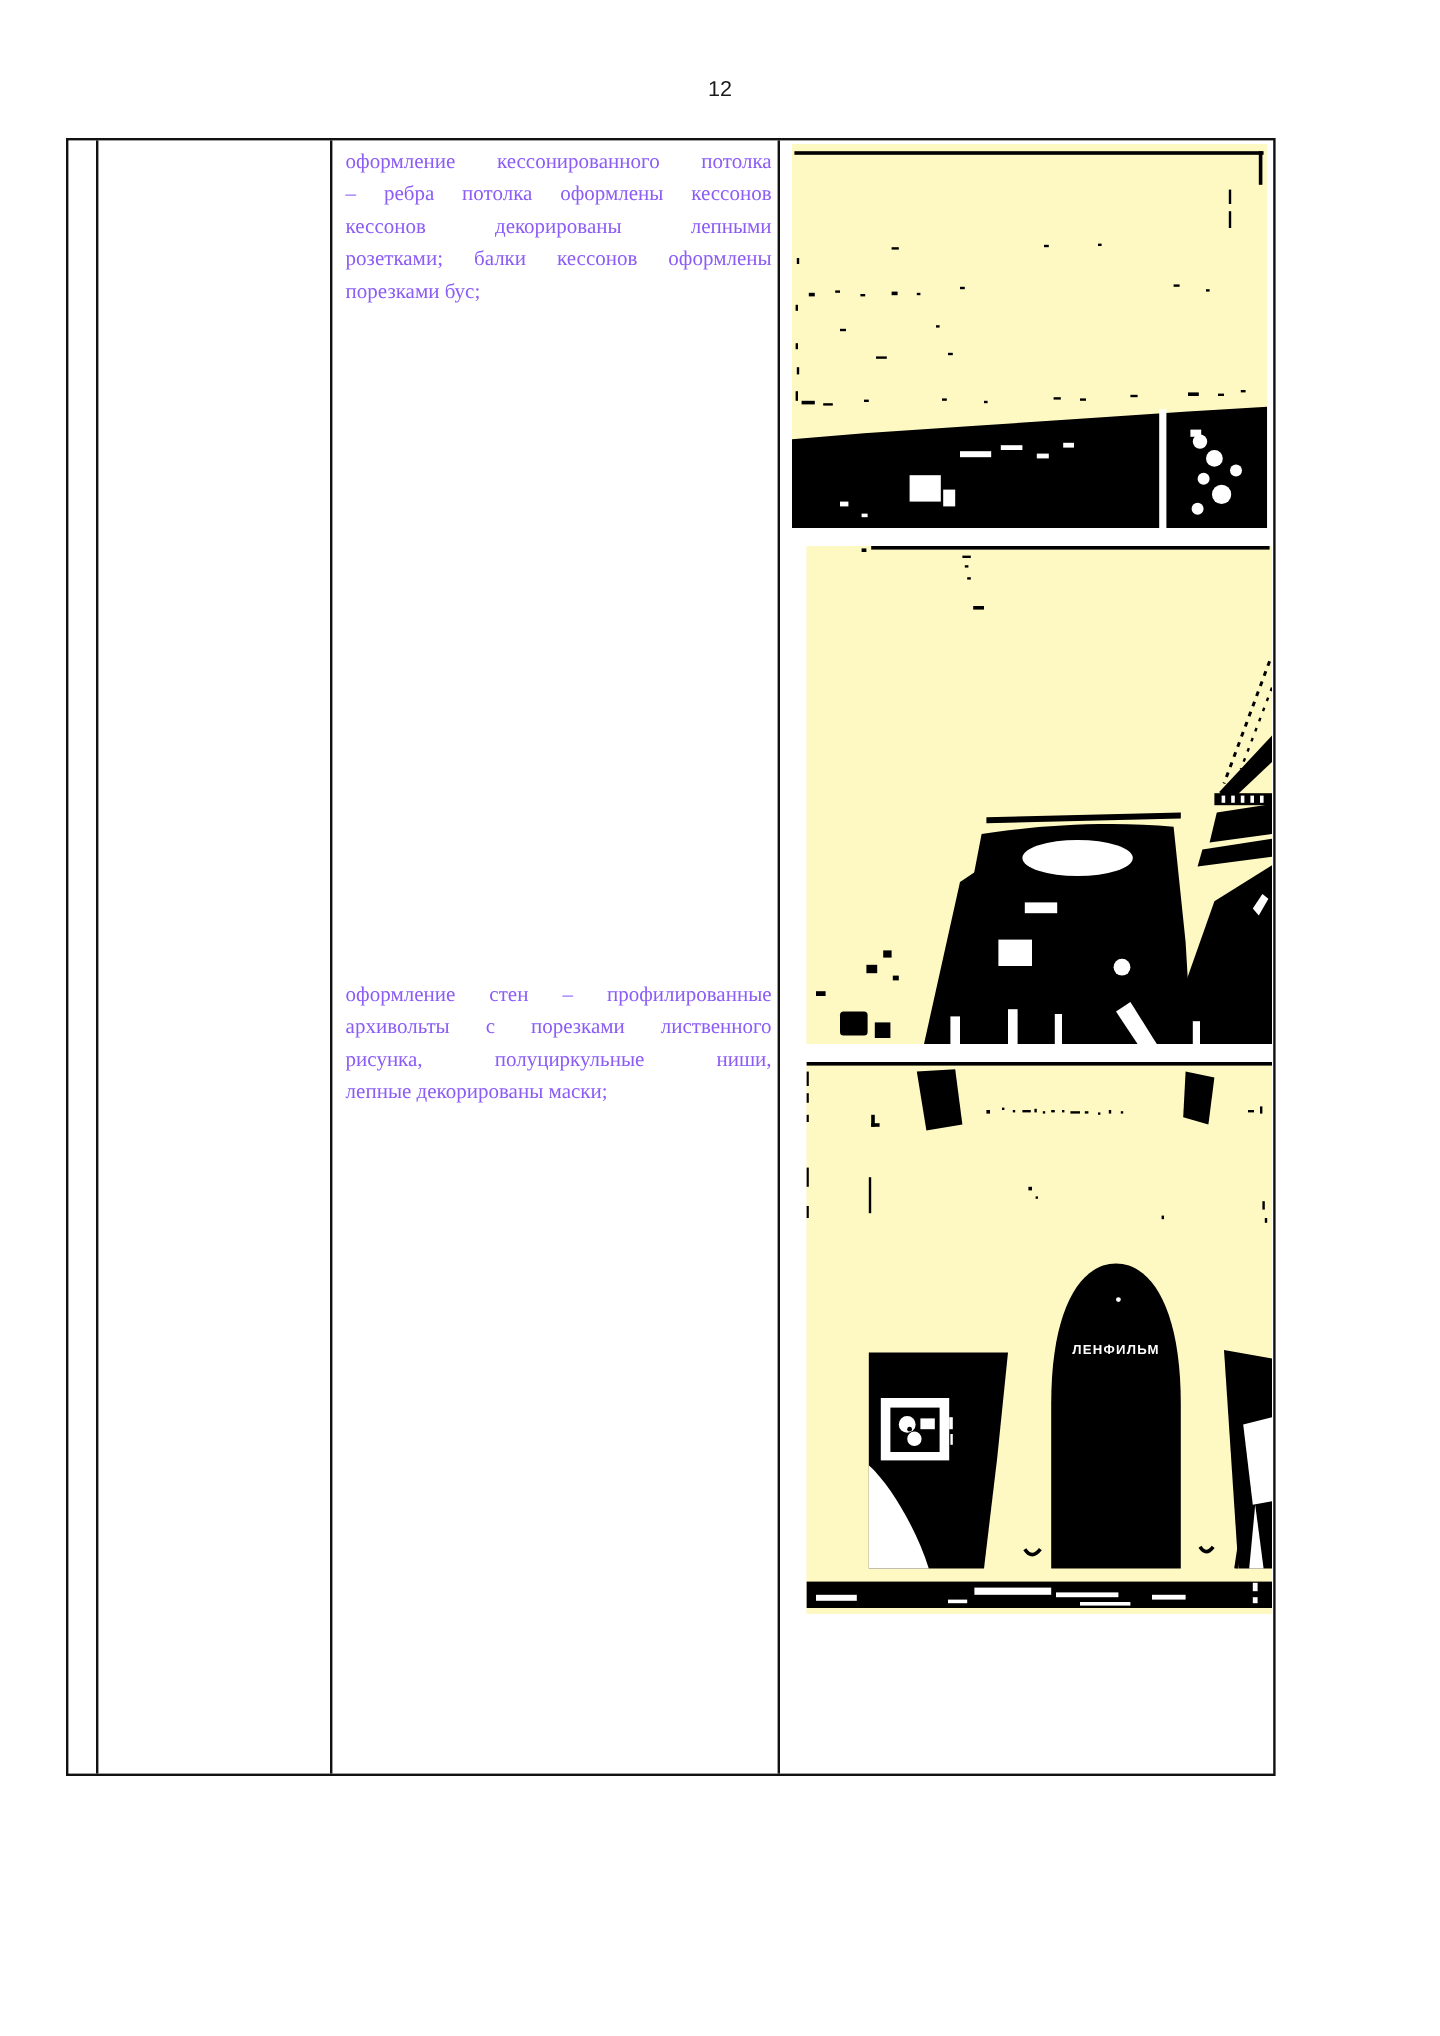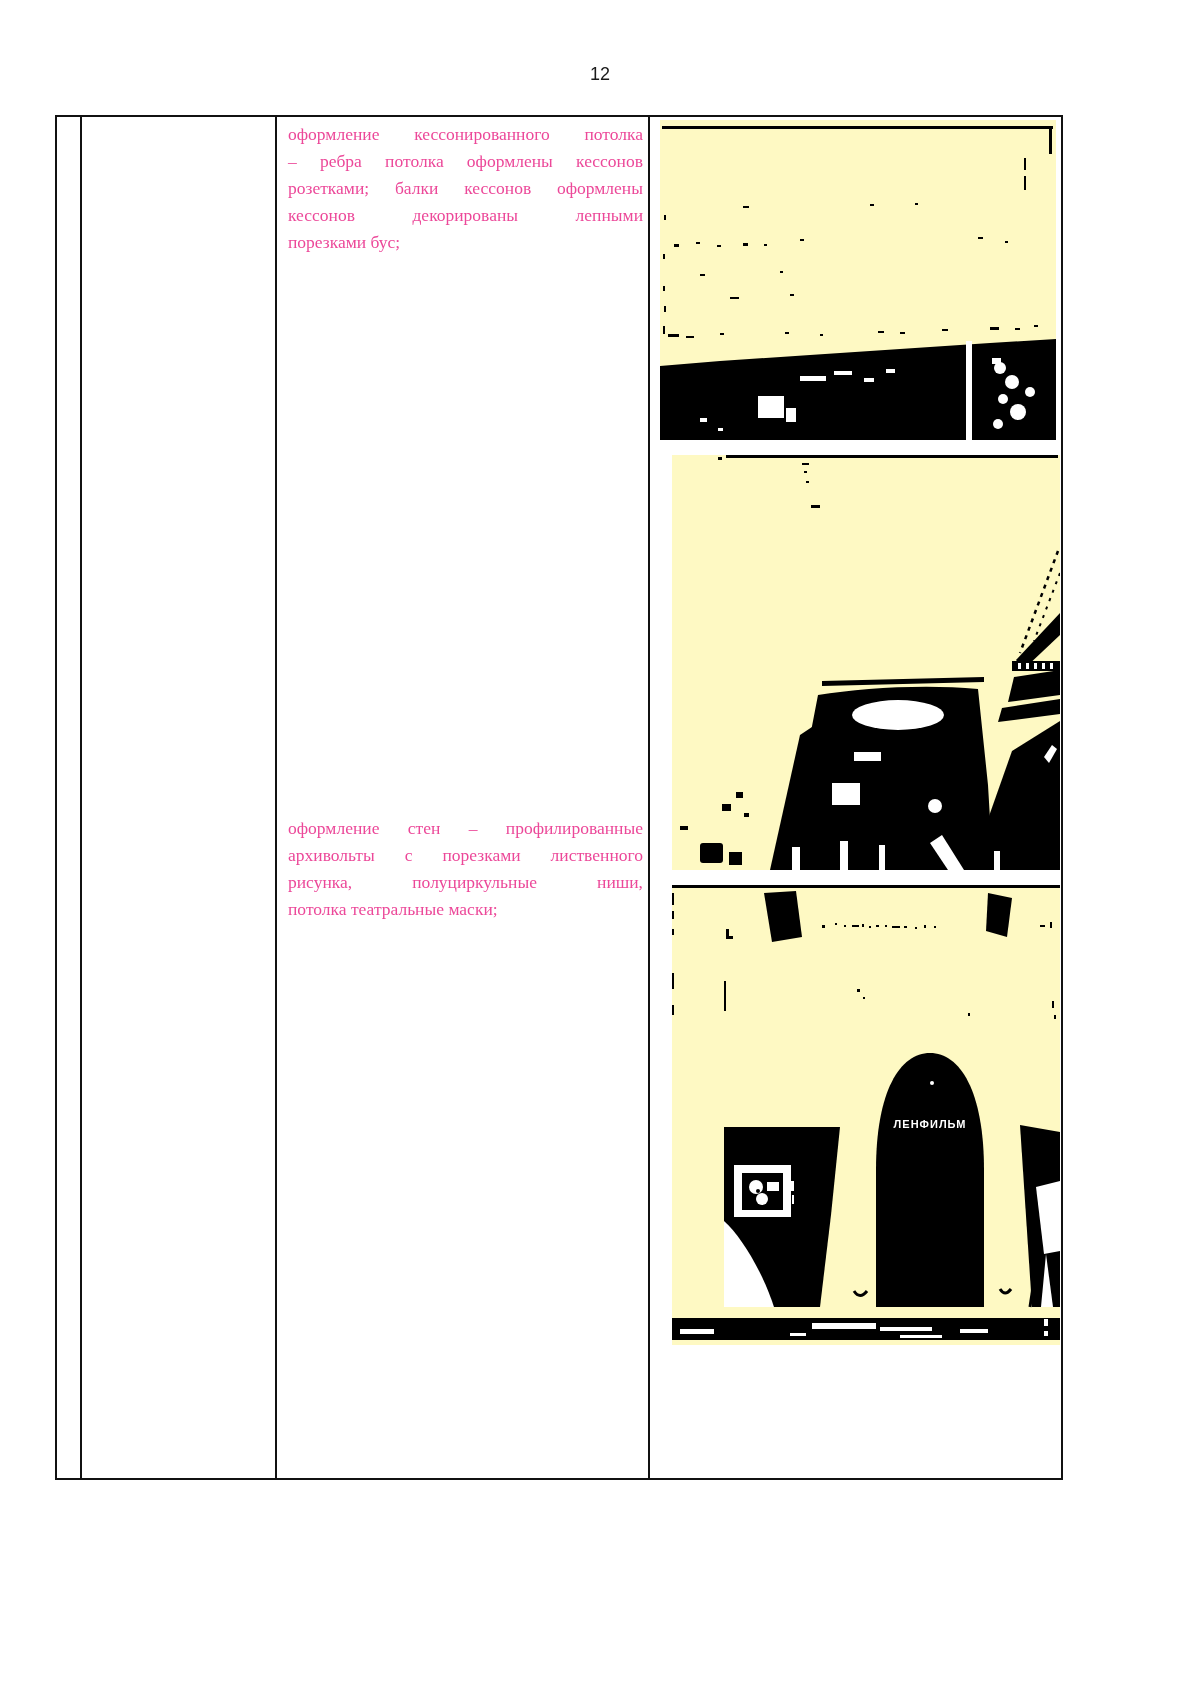--- a/index.html
+++ b/index.html
@@ -19,21 +19,21 @@
     width:1004px;height:1361px;
     border:2px solid #111;
   }
   .vline{position:absolute;top:0;bottom:0;width:2px;background:#111;}
   .vl-1{left:23px;}
   .vl-2{left:218px;}
   .vl-3{left:591px;}
   .cell-text{position:absolute;left:220px;top:0;width:371px;height:100%;}
   .para{
     position:absolute;left:11px;right:5px;
-    font-size:17.5px;line-height:27px;color:#ec4899;
+    font-size:17.5px;line-height:27px;color:#8b5cf6;
   }
   .para-1{top:4px;}
   .para-2{top:698px;}
   .tl{text-align:justify;text-align-last:justify;}
   .tl.last{text-align-last:left;}
   .cell-photos{position:absolute;left:593px;top:0;width:409px;height:100%;}
   .photo{position:absolute;background:#fef9c3;}
   .photo-1{left:10px;top:3px;width:396px;height:320px;}
   .photo-2{left:22px;top:338px;width:388px;height:415px;}
   .photo-3{left:22px;top:768px;width:388px;height:460px;}
@@ -46,29 +46,29 @@
 
 <div class="doc-table">
   <div class="vline vl-1"></div>
   <div class="vline vl-2"></div>
   <div class="vline vl-3"></div>
 
   <div class="cell-text">
     <div class="para para-1">
       <div class="tl">оформление кессонированного потолка</div>
       <div class="tl">– ребра потолка оформлены кессонов</div>
+      <div class="tl">кессонов декорированы лепными</div>
       <div class="tl">розетками; балки кессонов оформлены</div>
-      <div class="tl">кессонов декорированы лепными</div>
       <div class="tl last">порезками бус;</div>
     </div>
     <div class="para para-2">
       <div class="tl">оформление стен – профилированные</div>
       <div class="tl">архивольты с порезками лиственного</div>
       <div class="tl">рисунка, полуциркульные ниши,</div>
-      <div class="tl last">потолка театральные маски;</div>
+      <div class="tl last">лепные декорированы маски;</div>
     </div>
   </div>
 
   <div class="cell-photos">
 
     <div class="photo photo-1">
       <svg viewBox="0 0 396 320">
         <g fill="#000">
           <rect x="2" y="6" width="391" height="3"></rect>
           <rect x="389" y="6" width="3" height="28"></rect>

